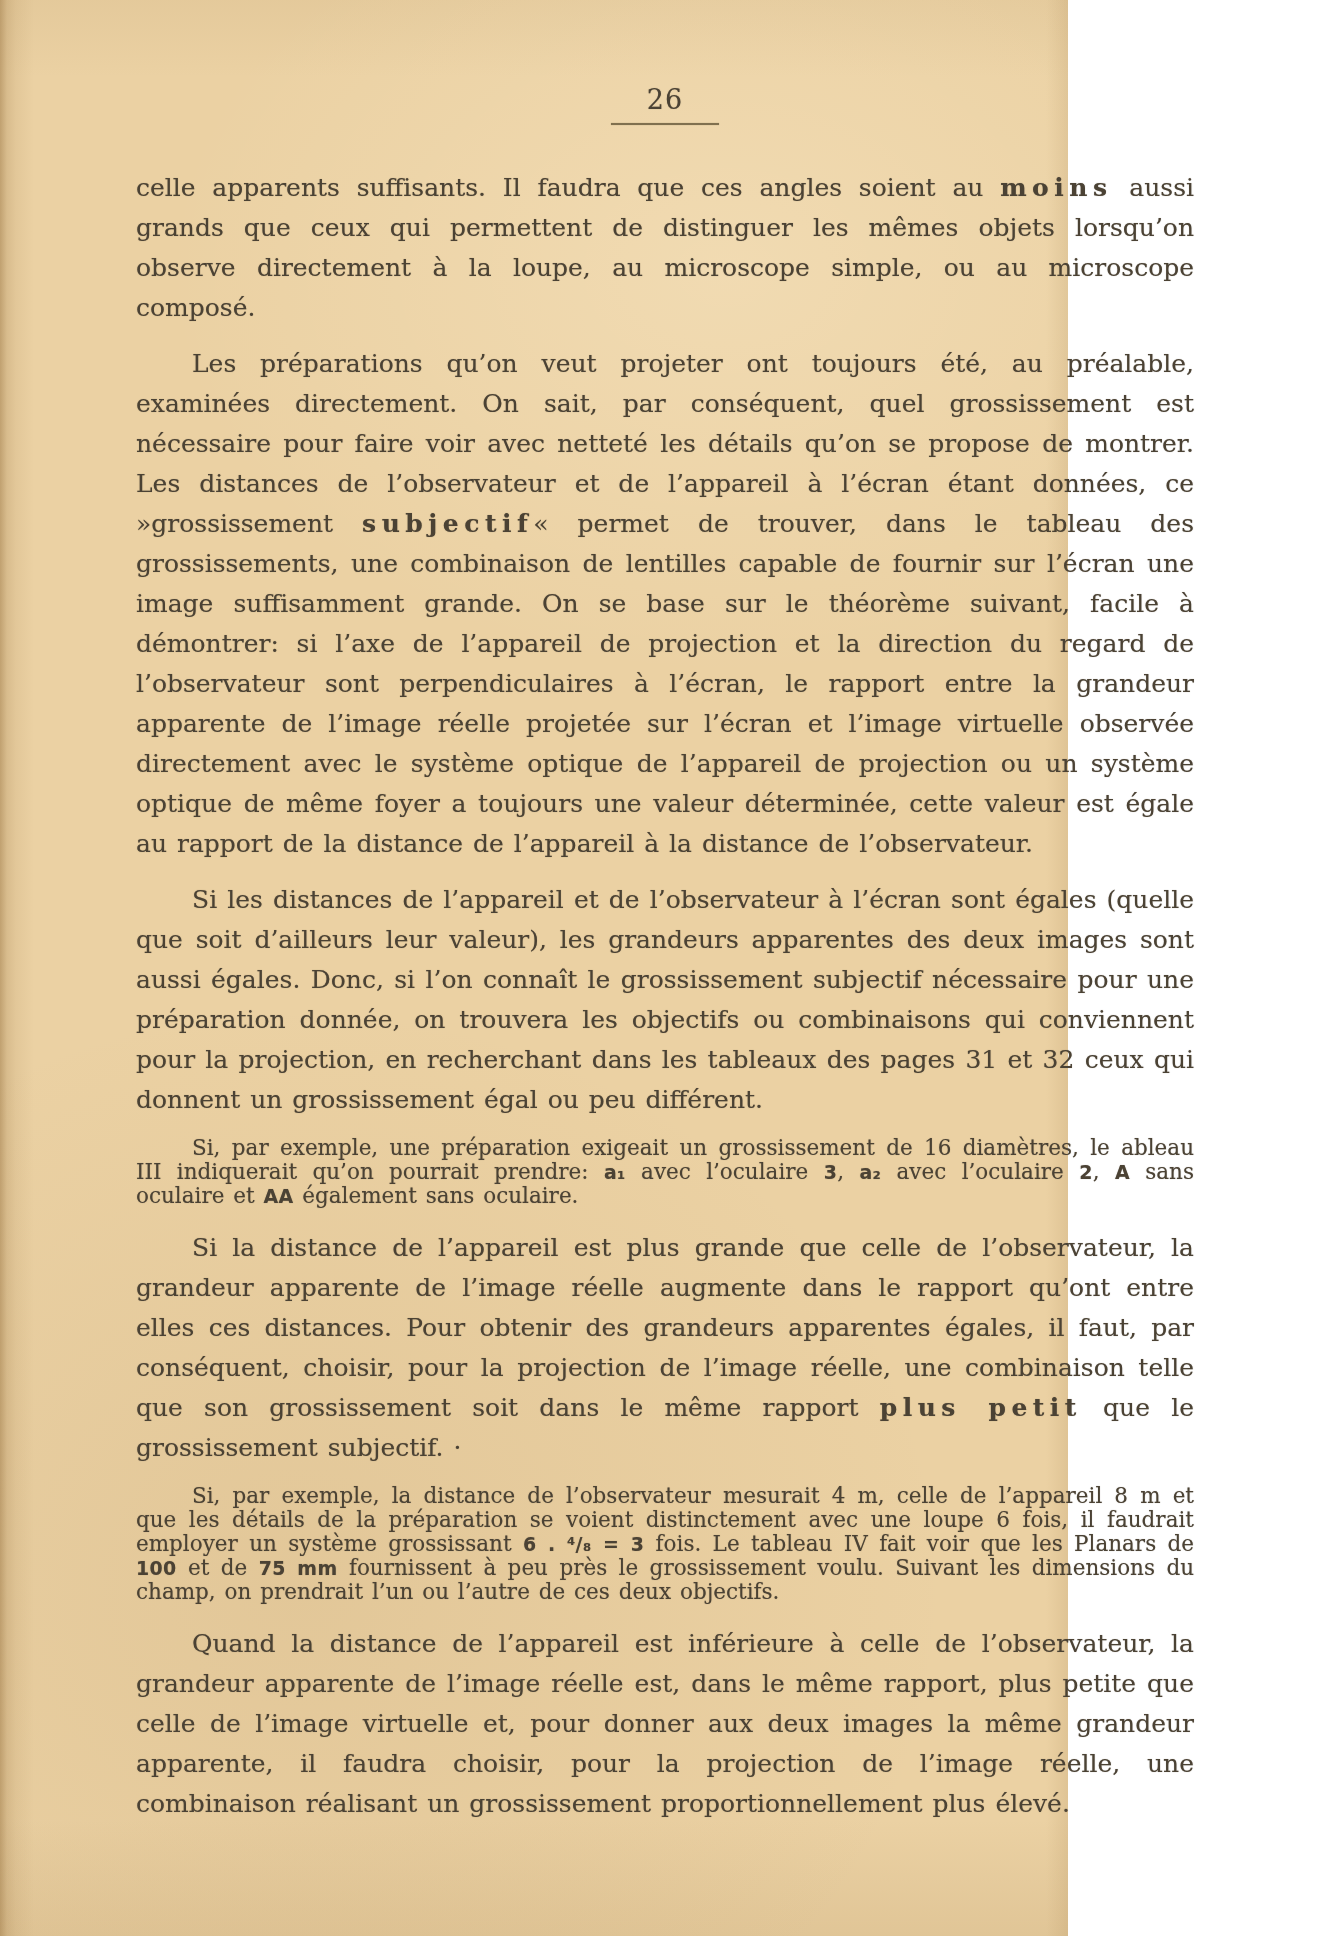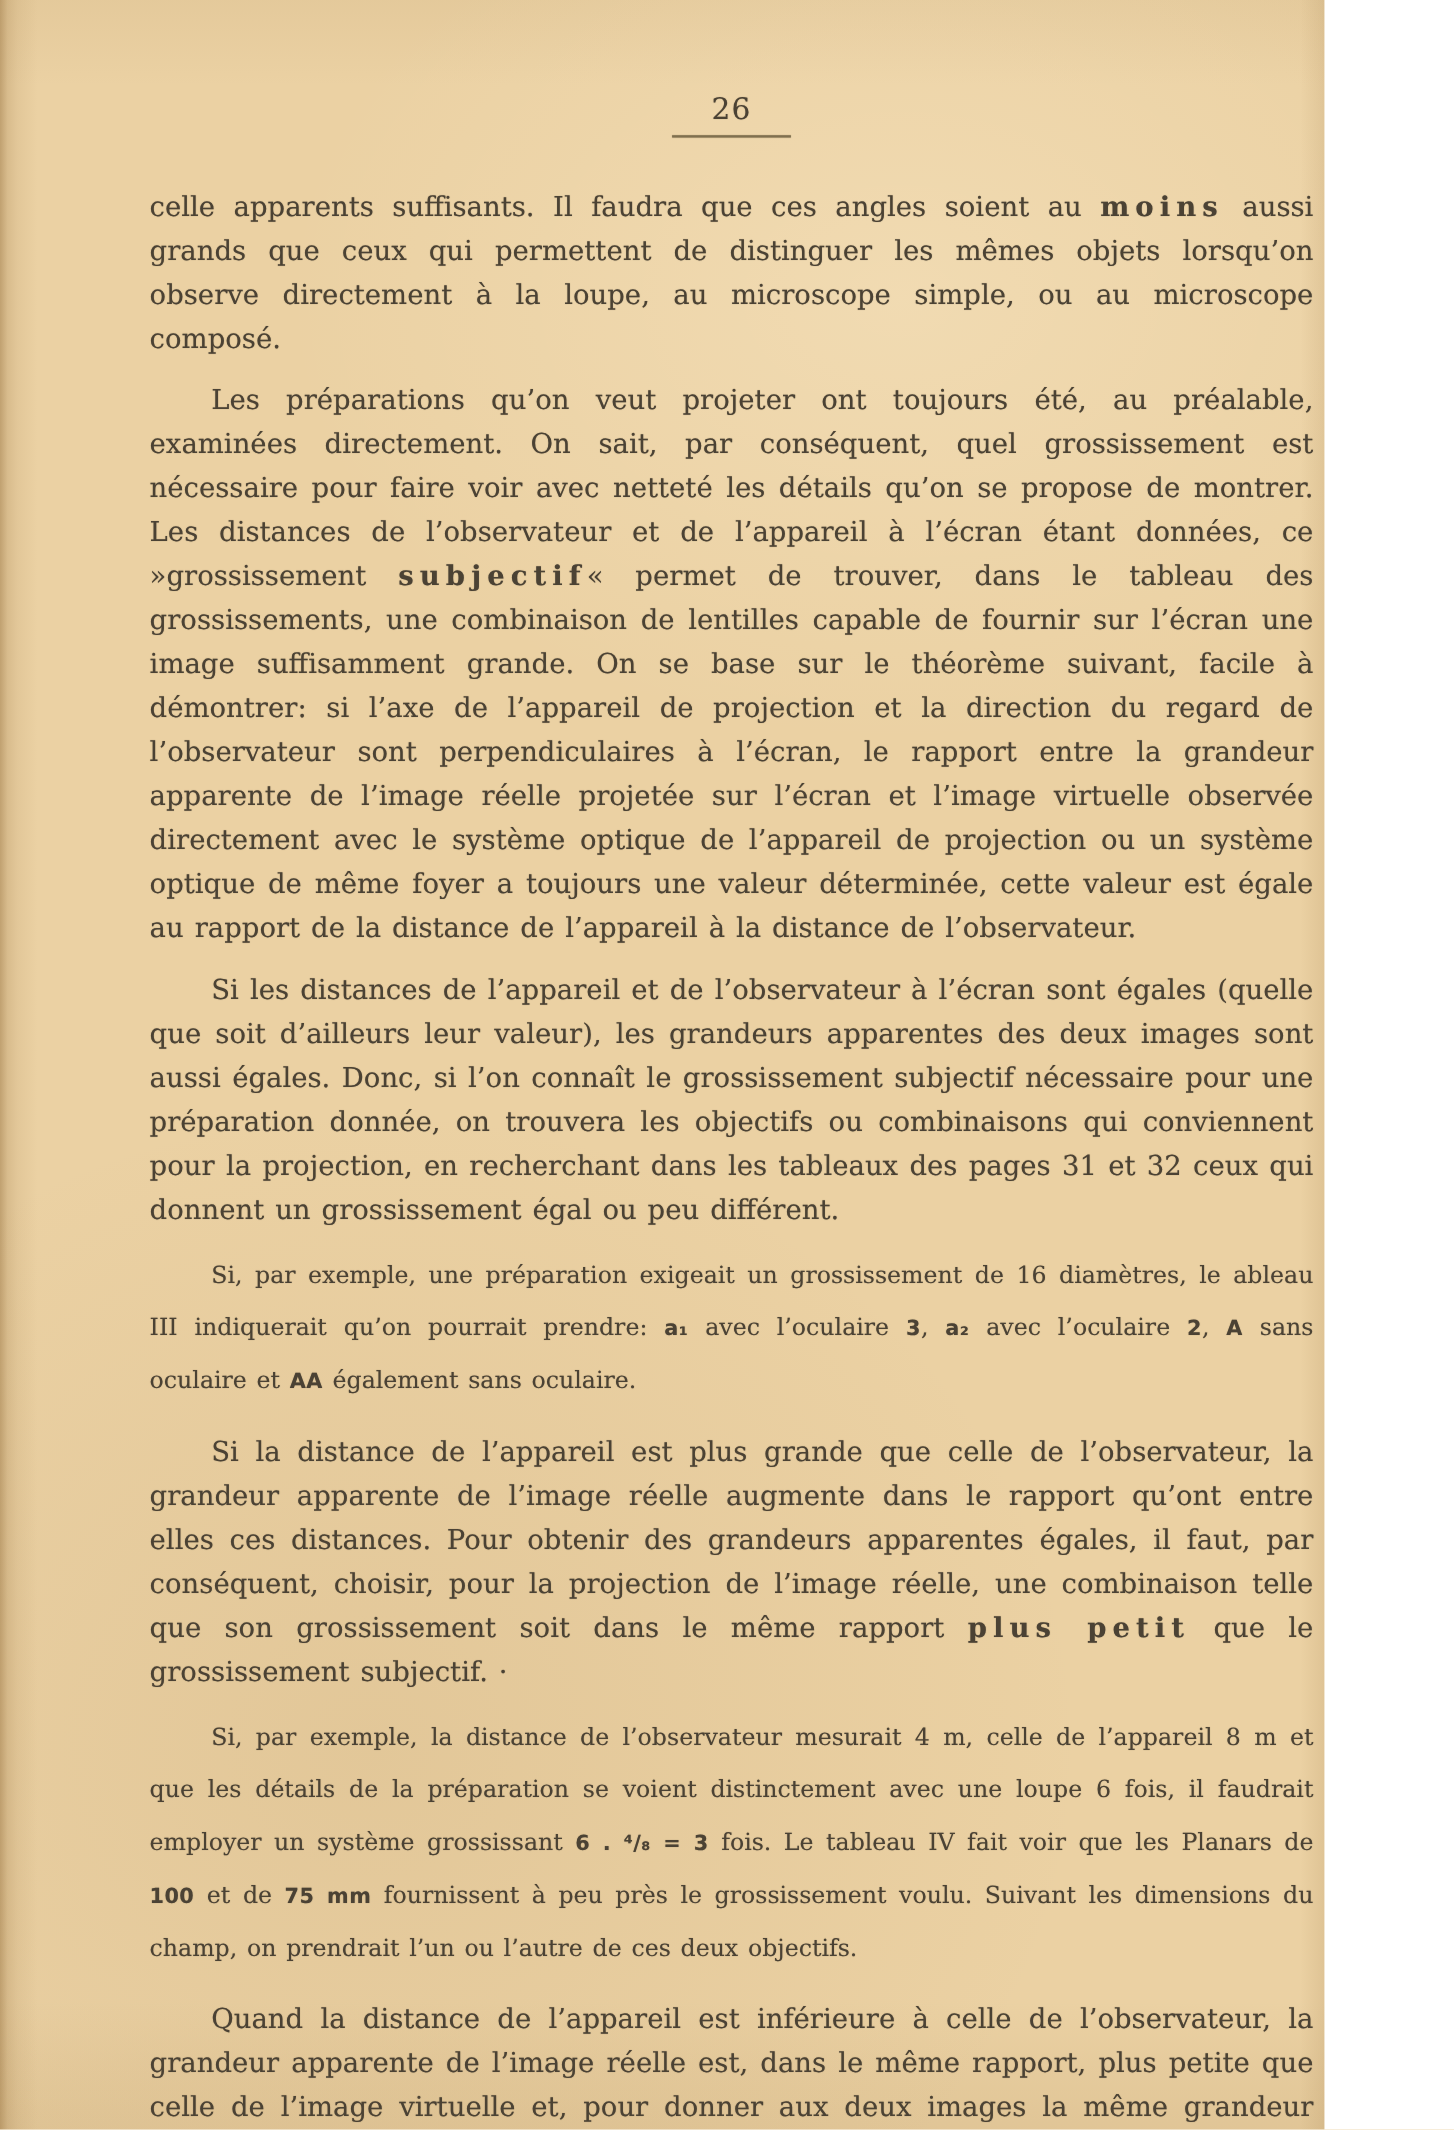--- a/index.html
+++ b/index.html
@@ -6,21 +6,21 @@
     margin: 0;
     padding: 0;
   }
   body {
     width: 1322px;
     height: 1936px;
     overflow: hidden;
   }
   .page {
     position: relative;
-    width: 1204px;
+    width: 1068px;
     height: 1936px;
     box-sizing: border-box;
     background-color: #ebd1a3;
     background-image:
       linear-gradient(90deg, rgba(150,113,62,0.50) 0px, rgba(150,113,62,0.22) 7px, rgba(150,113,62,0.10) 16px, rgba(0,0,0,0) 34px),
       linear-gradient(270deg, rgba(150,113,62,0.14) 0px, rgba(0,0,0,0) 22px),
       radial-gradient(ellipse 900px 650px at 68% 14%, rgba(255,241,212,0.30), rgba(0,0,0,0) 62%),
       radial-gradient(ellipse 1000px 900px at 28% 82%, rgba(148,110,58,0.10), rgba(0,0,0,0) 65%),
       linear-gradient(0deg, rgba(148,112,60,0.12), rgba(0,0,0,0) 6%),
       linear-gradient(180deg, rgba(148,112,60,0.08), rgba(0,0,0,0) 4%);
@@ -60,21 +60,21 @@
     font-size: 25px;
     line-height: 40px;
     text-align: justify;
     word-spacing: 2px;
   }
   .para.indent {
     text-indent: 56px;
   }
   .para.small {
     font-size: 21.5px;
-    line-height: 48px;
+    line-height: 24px;
     margin-top: 16px;
     margin-bottom: 20px;
   }
   .seg-sp {
     letter-spacing: 0.22em;
     font-weight: bold;
   }
   .seg-b {
     font-family: "DejaVu Sans", "Liberation Sans", sans-serif;
     font-weight: bold;

